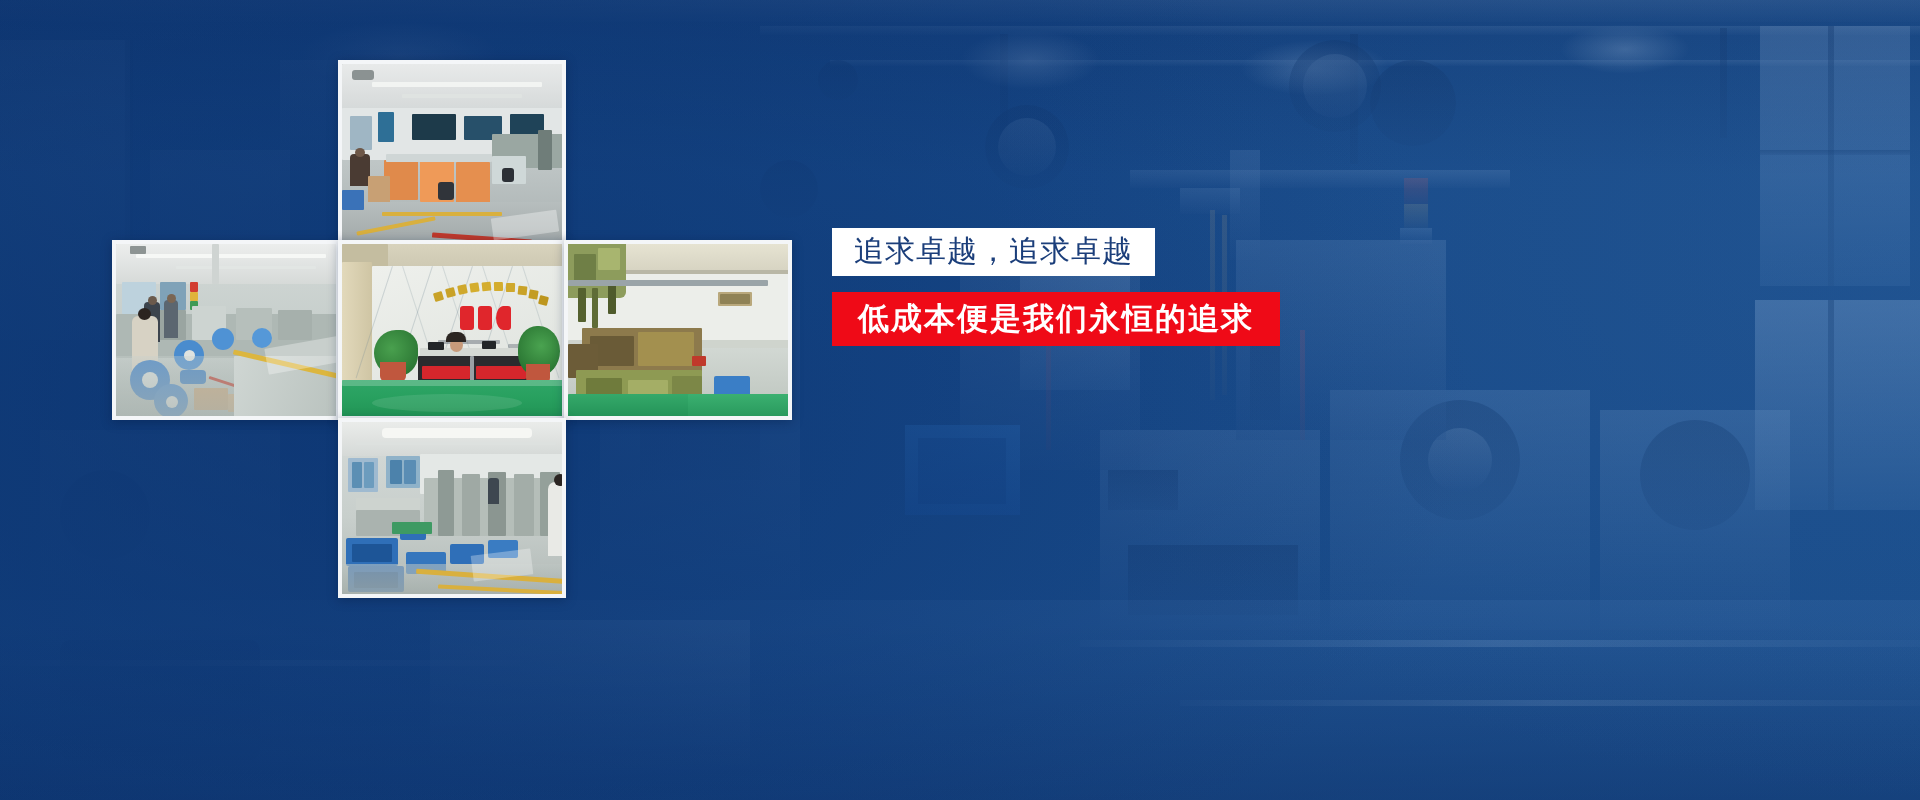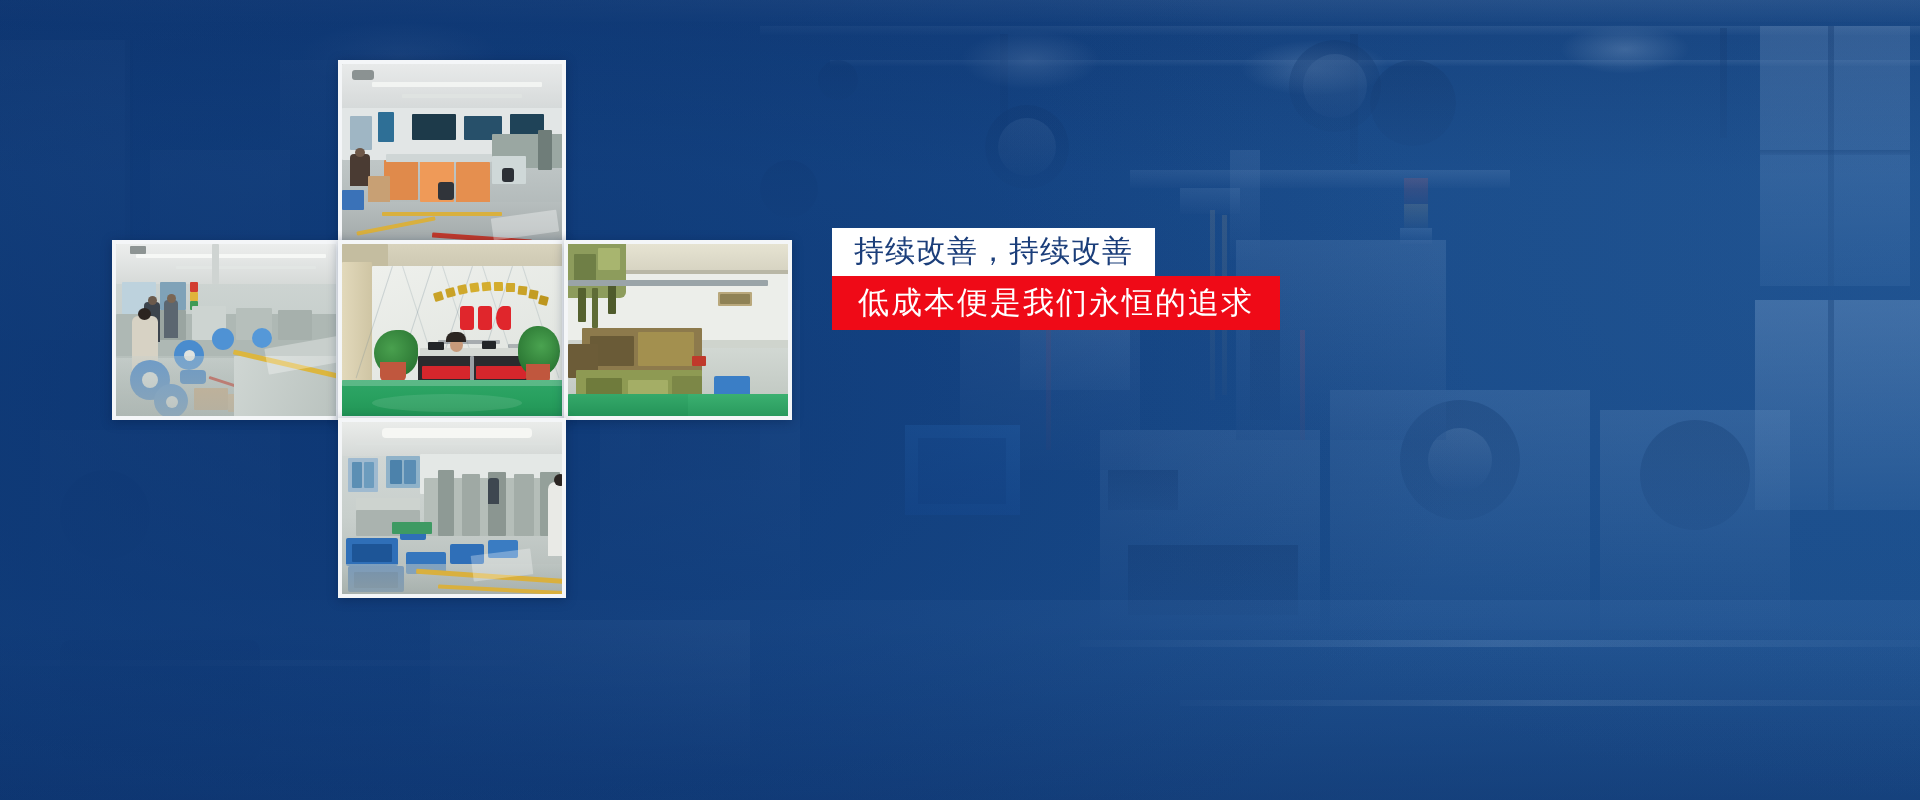--- a/index.html
+++ b/index.html
@@ -409,22 +409,22 @@
         <b style="left:74px;top:152px;width:154px;height:5px;background:#d9b03e;transform:rotate(4deg);"></b>
         <b style="left:96px;top:166px;width:132px;height:4px;background:#d9b03e;transform:rotate(3deg);"></b>
         <b style="left:130px;top:130px;width:60px;height:26px;background:rgba(255,255,255,.30);transform:rotate(-7deg);"></b>
       </div>
     </div>
   </div>
 
   <div class="txt" style="left:832px;top:228px;width:900px;">
 
     <div style="line-height:0;">
-      <span class="tagline">持续改善，持续改善</span>
-    </div>
-
-
-    <div style="line-height:0;">
+      <span class="tagline">追求卓越，追求卓越</span>
+    </div>
+
+
+    <div style="margin-top:16px;line-height:0;font-weight:bold;">
       <span class="subline">低成本便是我们永恒的追求</span>
     </div>
   </div>
 
 </div>
 
 </body></html>

